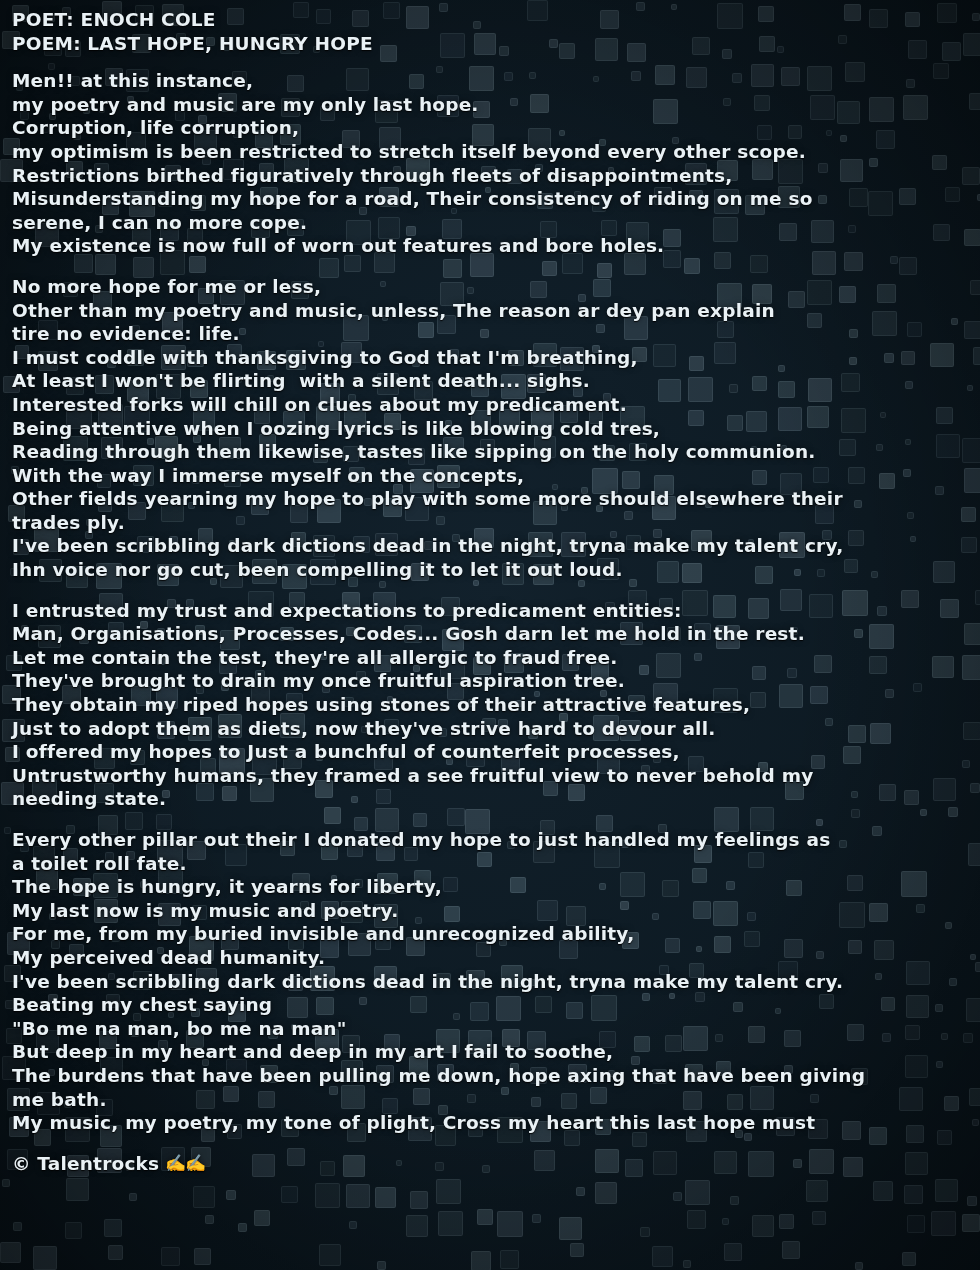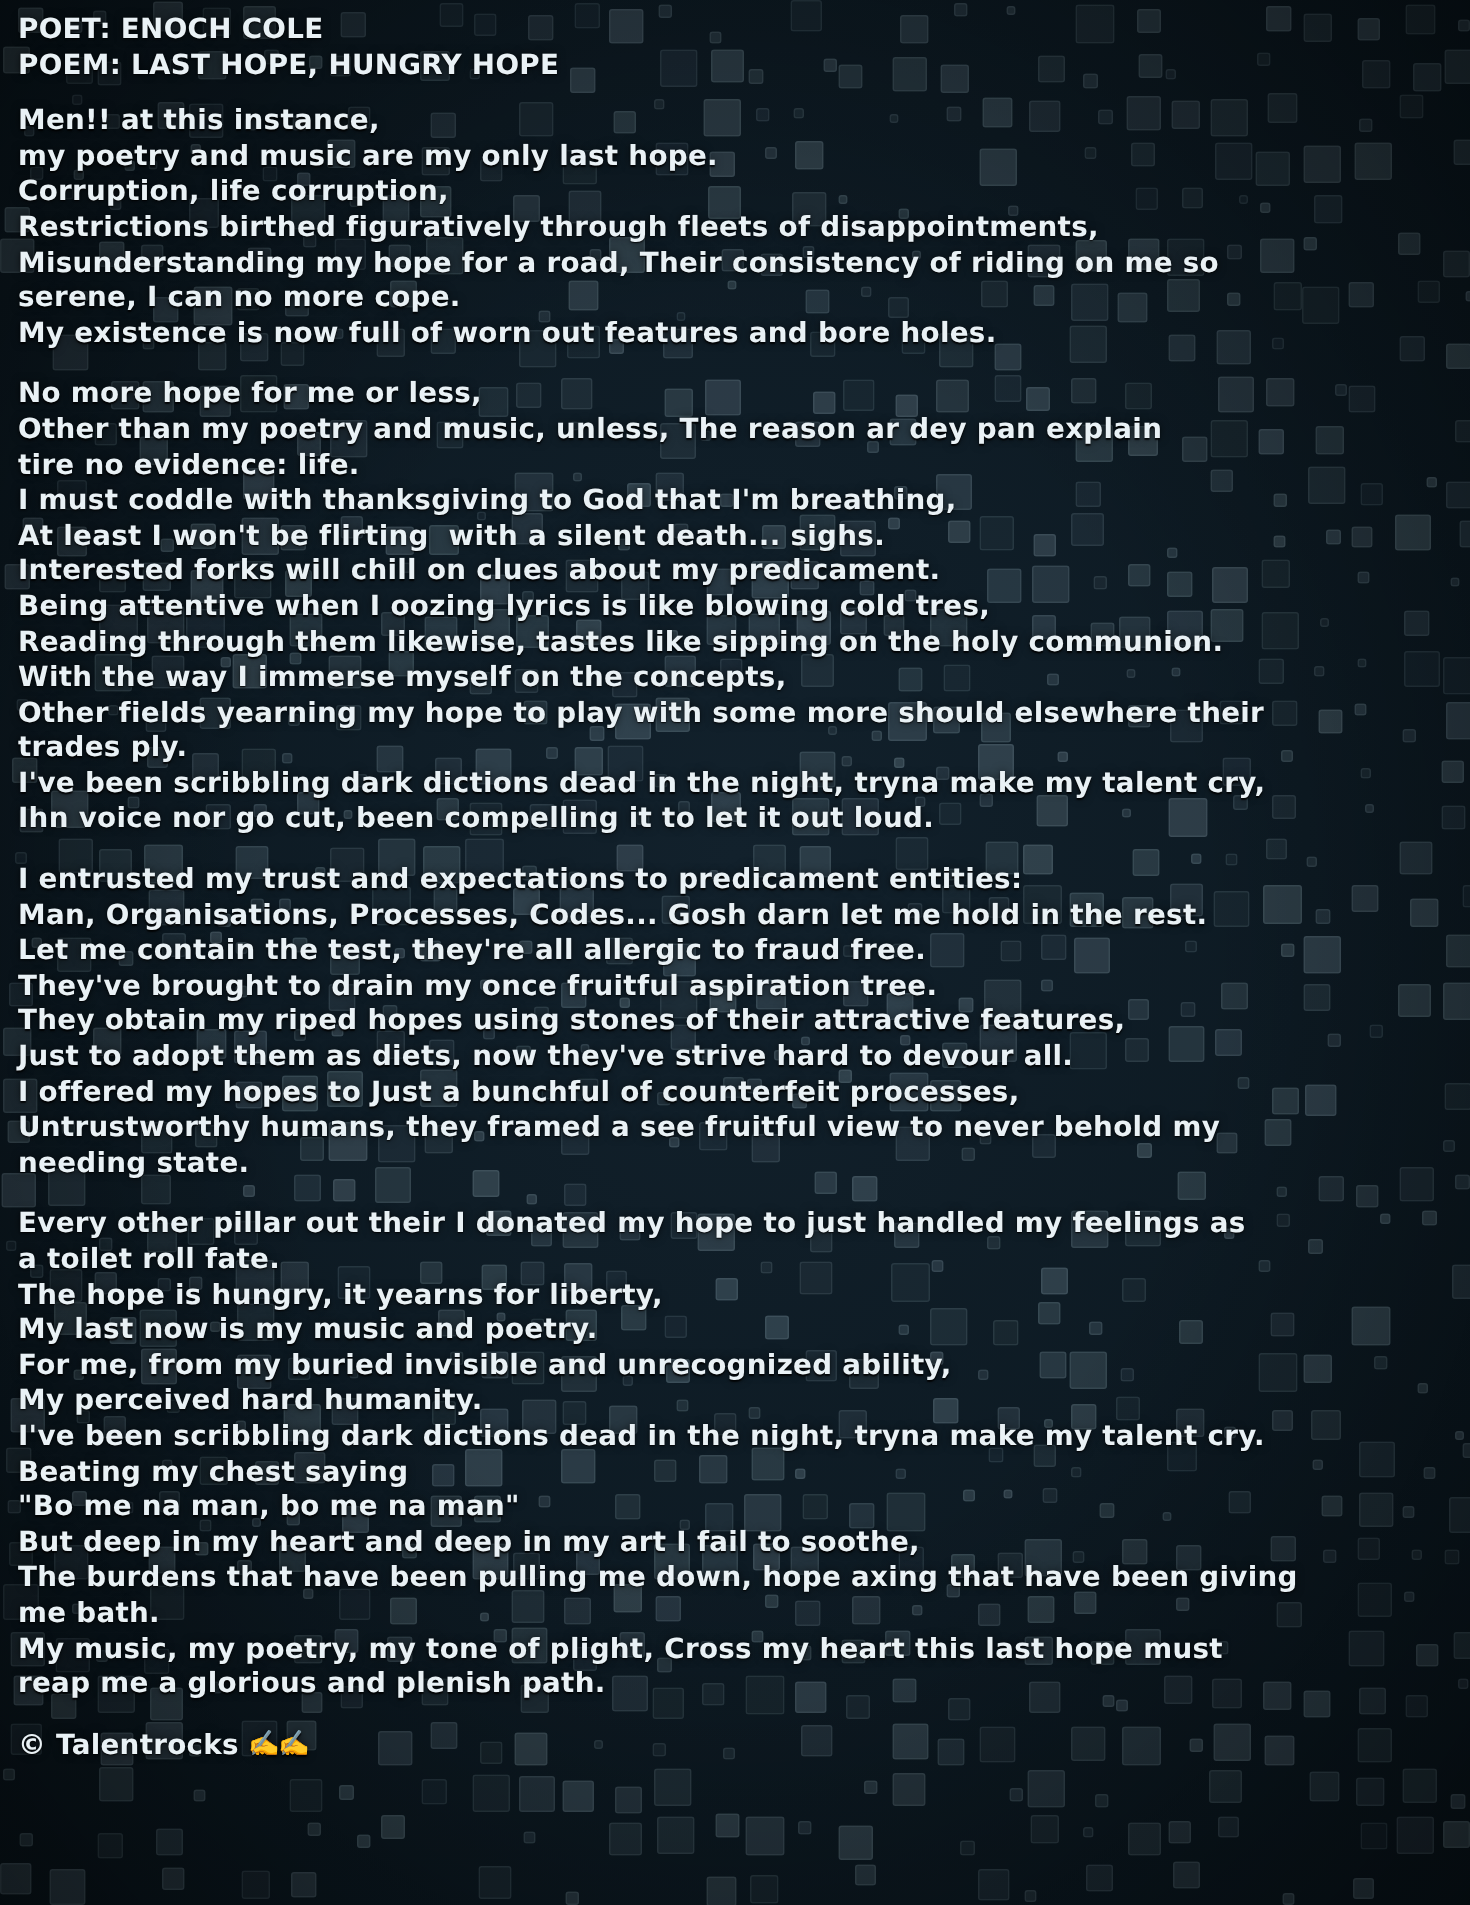--- a/index.html
+++ b/index.html
@@ -1031,20 +1031,21 @@
     <div class="header-block">
       <div class="hdr-line">POET: ENOCH COLE</div>
       <div class="hdr-line">POEM: LAST HOPE, HUNGRY HOPE</div>
     </div>
 
     <div id="stanzas">
         <div class="stanza">
           <div class="stanza-line">Men!! at this instance,</div>
           <div class="stanza-line">my poetry and music are my only last hope.</div>
           <div class="stanza-line">Corruption, life corruption,</div>
+          <div class="stanza-line">my optimism is been restricted to stretch itself beyond every other scope.</div>
           <div class="stanza-line">Restrictions birthed figuratively through fleets of disappointments,</div>
           <div class="stanza-line">Misunderstanding my hope for a road, Their consistency of riding on me so</div>
           <div class="stanza-line">serene, I can no more cope.</div>
           <div class="stanza-line">My existence is now full of worn out features and bore holes.</div>
         </div>
         <div class="stanza">
           <div class="stanza-line">No more hope for me or less,</div>
           <div class="stanza-line">Other than my poetry and music, unless, The reason ar dey pan explain</div>
           <div class="stanza-line">tire no evidence: life.</div>
           <div class="stanza-line">I must coddle with thanksgiving to God that I'm breathing,</div>
@@ -1068,29 +1069,28 @@
           <div class="stanza-line">I offered my hopes to Just a bunchful of counterfeit processes,</div>
           <div class="stanza-line">Untrustworthy humans, they framed a see fruitful view to never behold my</div>
           <div class="stanza-line">needing state.</div>
         </div>
         <div class="stanza">
           <div class="stanza-line">Every other pillar out their I donated my hope to just handled my feelings as</div>
           <div class="stanza-line">a toilet roll fate.</div>
           <div class="stanza-line">The hope is hungry, it yearns for liberty,</div>
           <div class="stanza-line">My last now is my music and poetry.</div>
           <div class="stanza-line">For me, from my buried invisible and unrecognized ability,</div>
-          <div class="stanza-line">My perceived hard humanity.</div>
+          <div class="stanza-line">My perceived dead humanity.</div>
           <div class="stanza-line">I've been scribbling dark dictions dead in the night, tryna make my talent cry.</div>
           <div class="stanza-line">Beating my chest saying</div>
           <div class="stanza-line">"Bo me na man, bo me na man"</div>
           <div class="stanza-line">But deep in my heart and deep in my art I fail to soothe,</div>
           <div class="stanza-line">The burdens that have been pulling me down, hope axing that have been giving</div>
           <div class="stanza-line">me bath.</div>
           <div class="stanza-line">My music, my poetry, my tone of plight, Cross my heart this last hope must</div>
-          <div class="stanza-line">reap me a glorious and plenish path.</div>
         </div>
       </div>
 
     <div class="footer-block">
       <div class="footer-line">
         <span>© Talentrocks</span>
         <span class="footer-emoji">✍️✍️</span>
       </div>
     </div>
 

